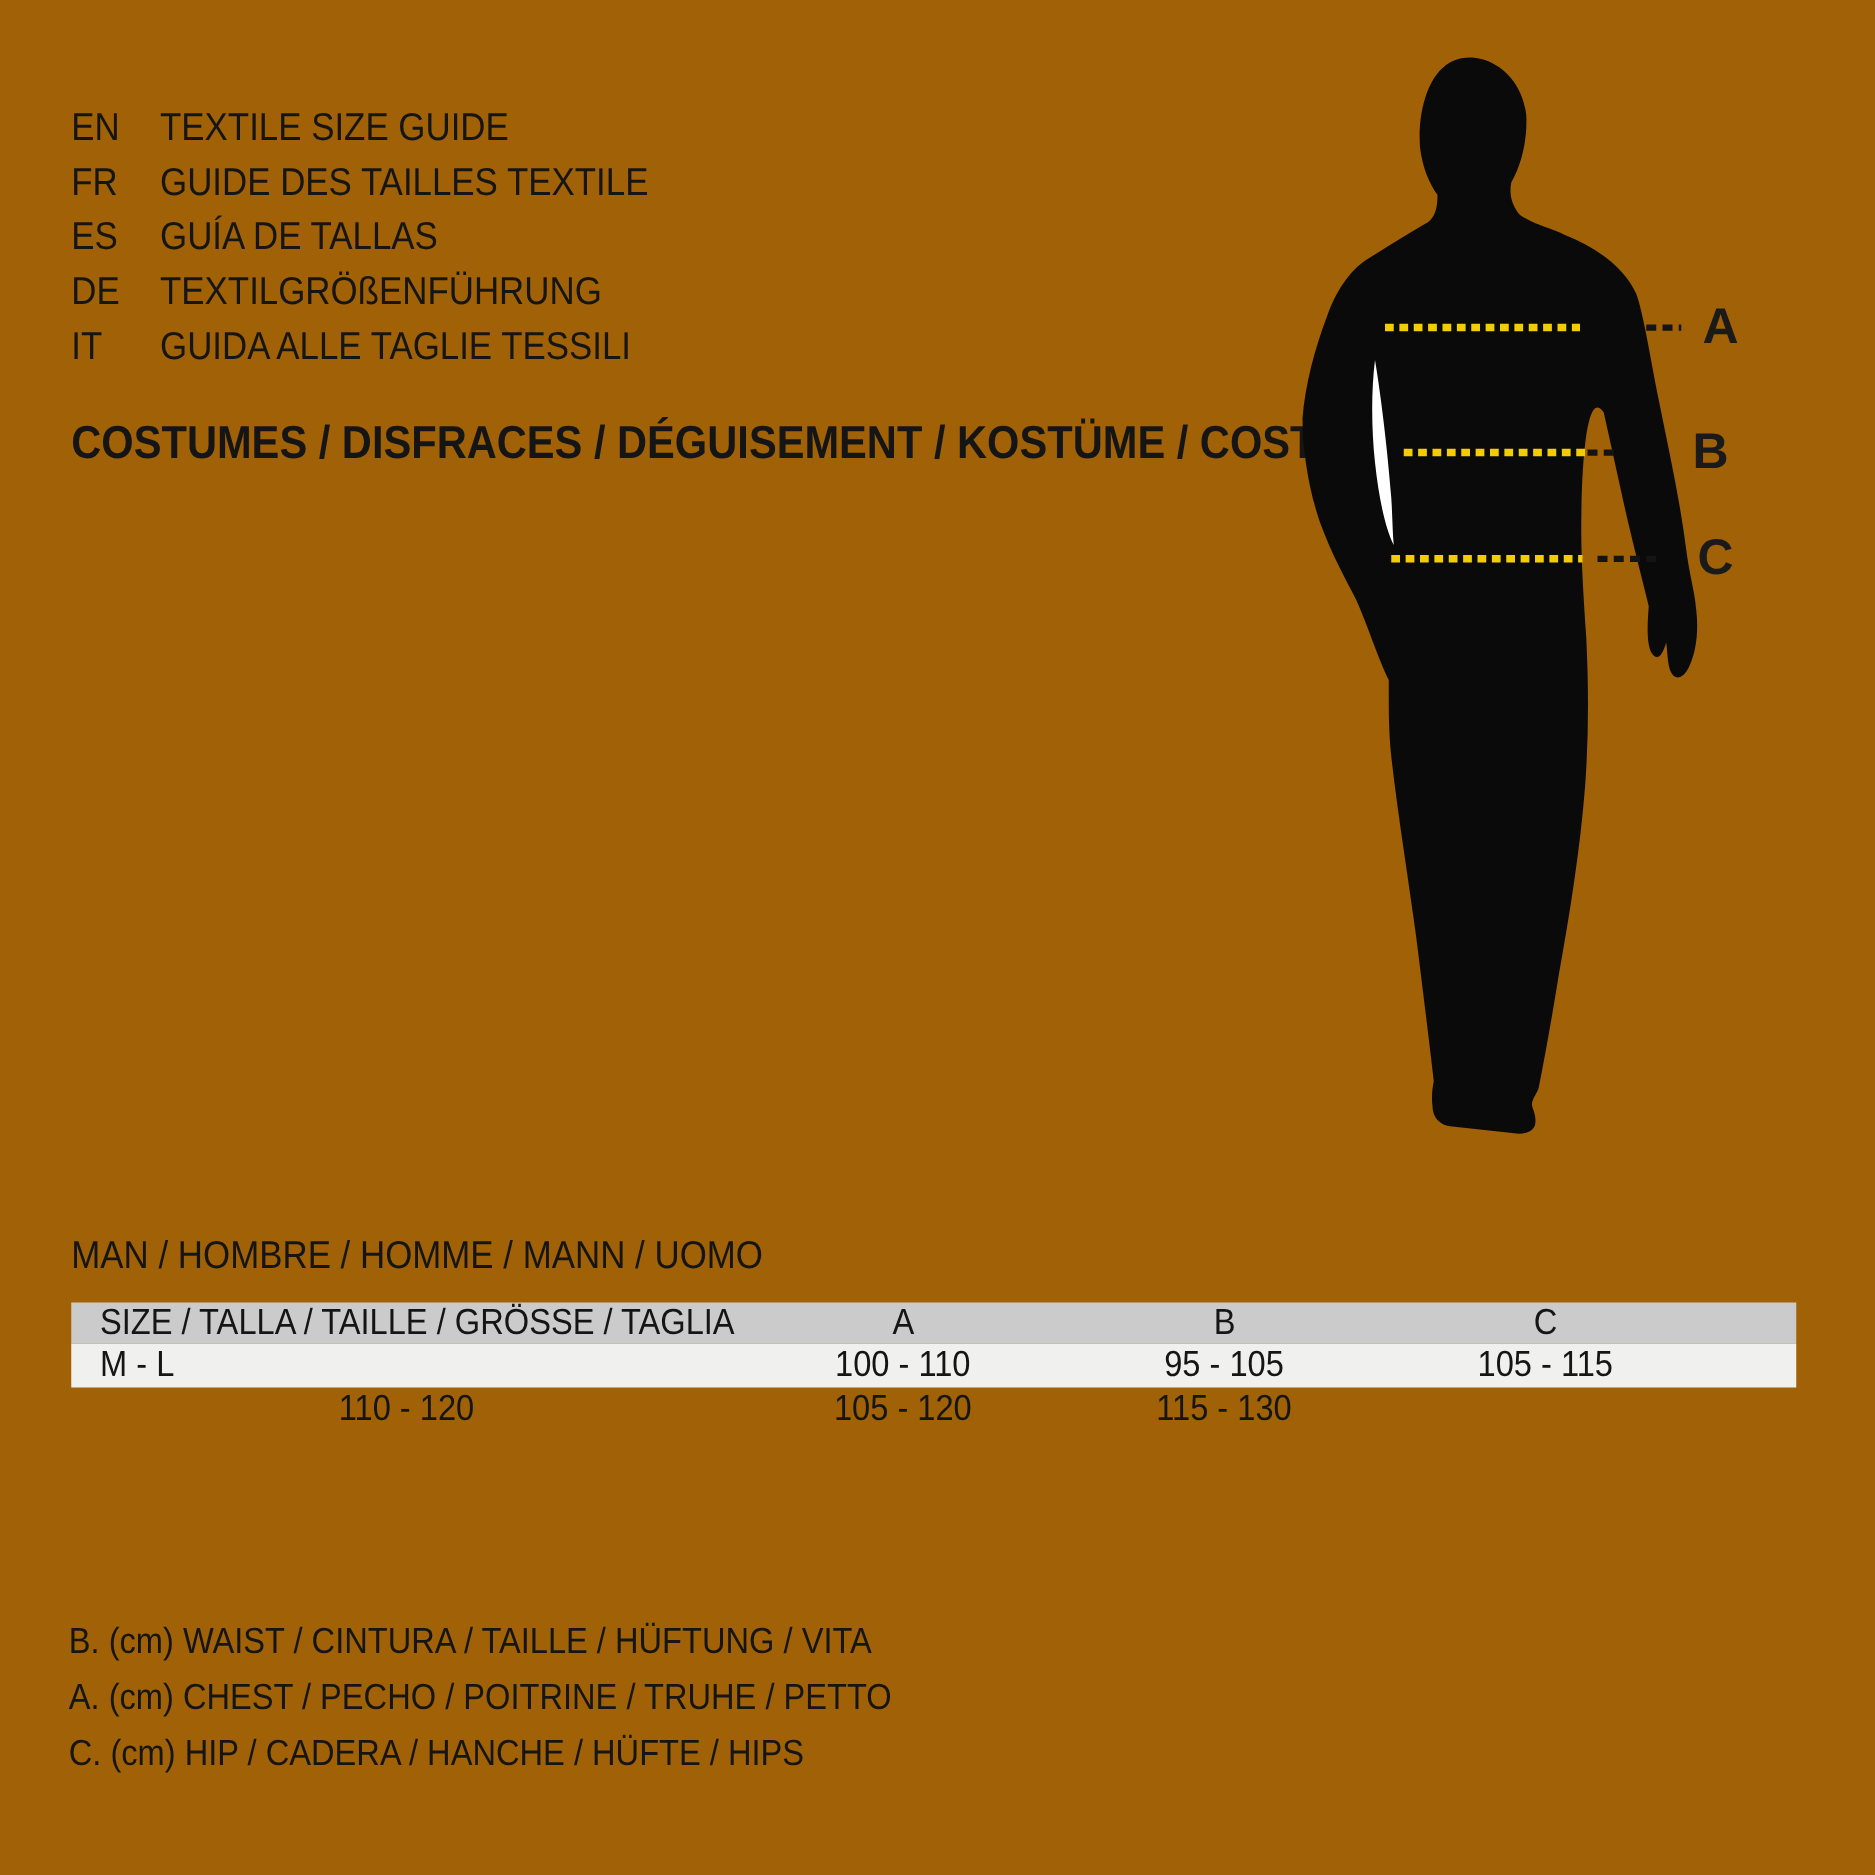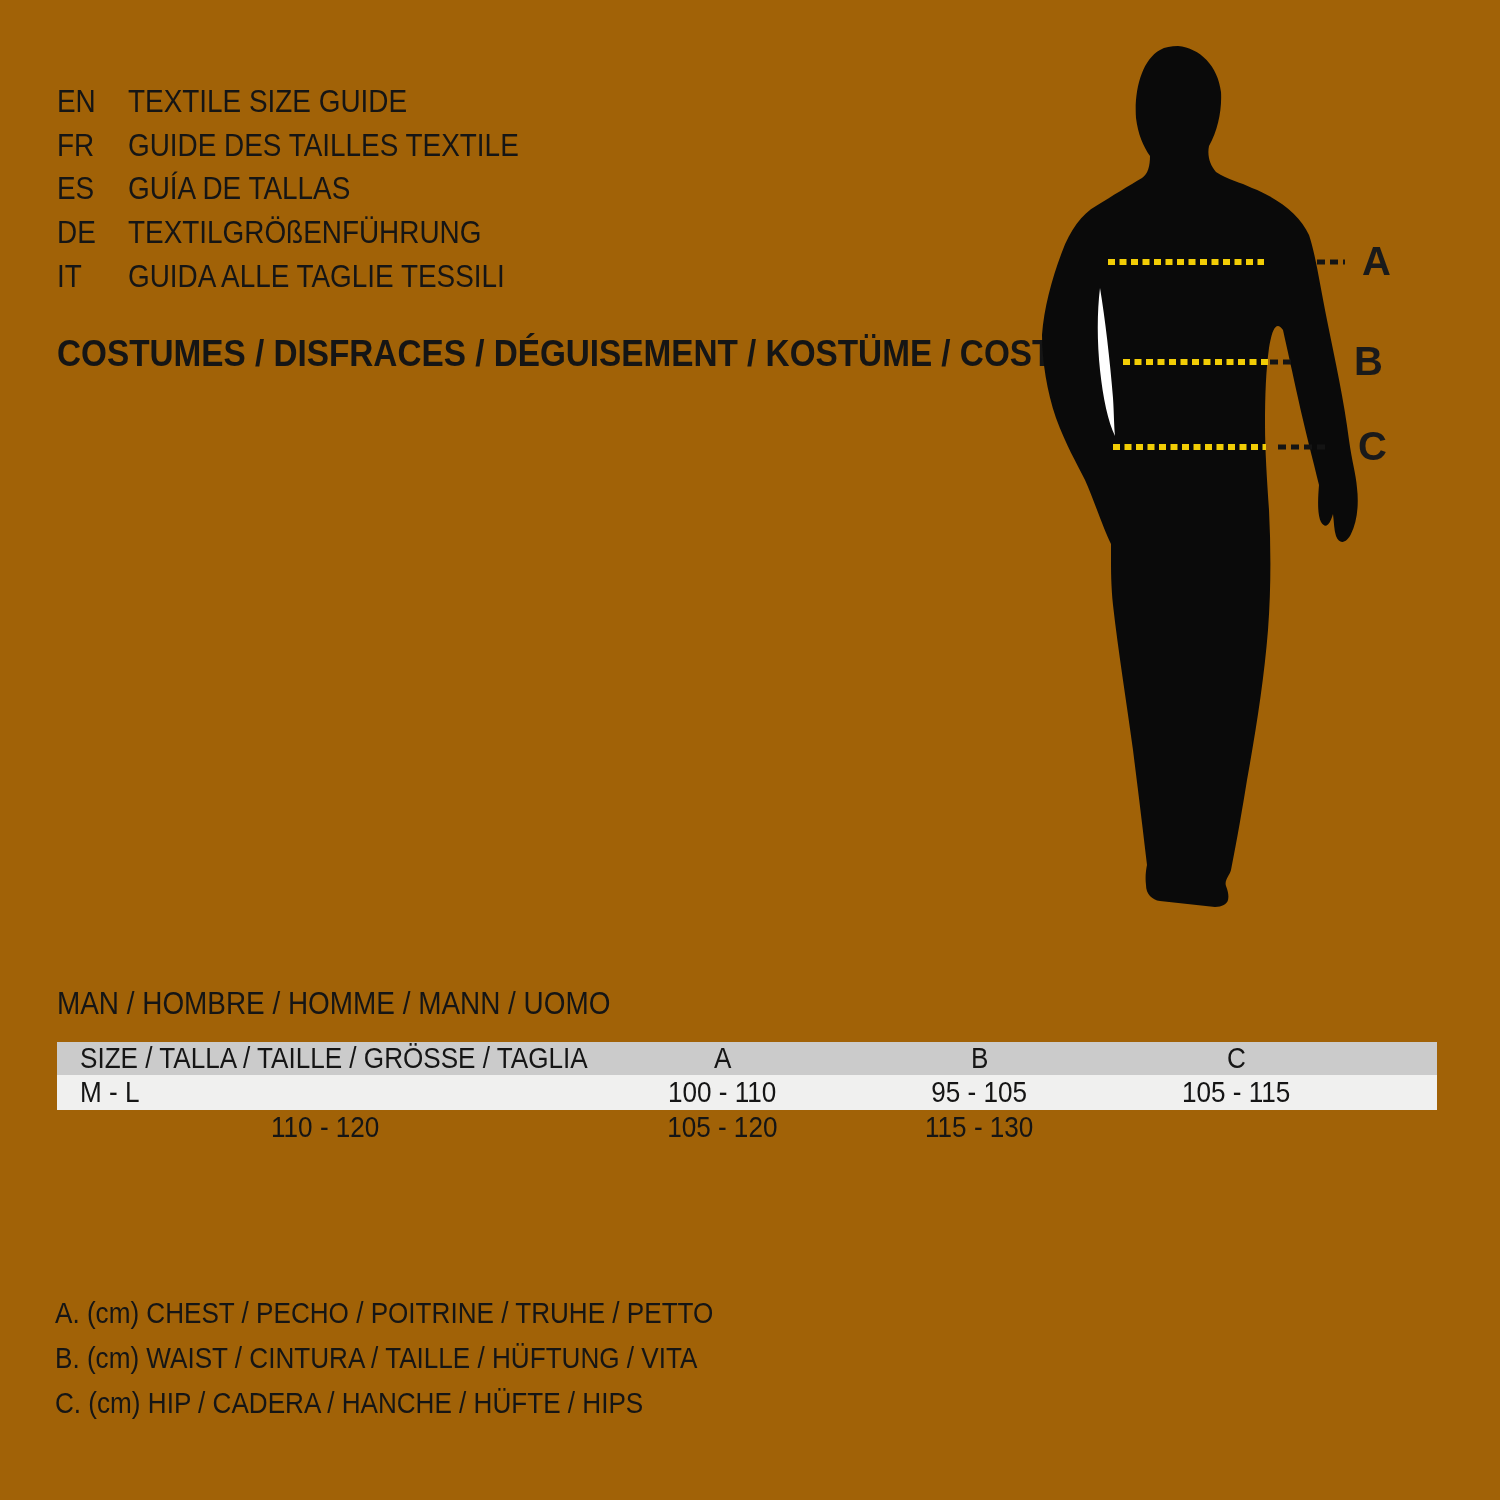--- a/index.html
+++ b/index.html
@@ -150,23 +150,23 @@
     </div>
     <div class="trow">
       <div class="cell-num"><span class="cxc">110 - 120</span></div>
       <div class="cell-num"><span class="cxc">105 - 120</span></div>
       <div class="cell-num"><span class="cxc">115 - 130</span></div>
     </div>
   </div>
 
   <div class="footnotes">
     <div class="fn">
-        <span class="cx">A. (cm) CHEST / PECHO / POITRINE / TRUHE / PETTO</span>
+        <span class="cx">B. (cm) WAIST / CINTURA / TAILLE / HÜFTUNG / VITA</span>
       </div>
     <div class="fn">
-        <span class="cx">B. (cm) WAIST / CINTURA / TAILLE / HÜFTUNG / VITA</span>
+        <span class="cx">A. (cm) CHEST / PECHO / POITRINE / TRUHE / PETTO</span>
       </div>
     <div class="fn">
         <span class="cx">C. (cm) HIP / CADERA / HANCHE / HÜFTE / HIPS</span>
       </div>
   </div>
 
 </div>
 
 </body></html>

